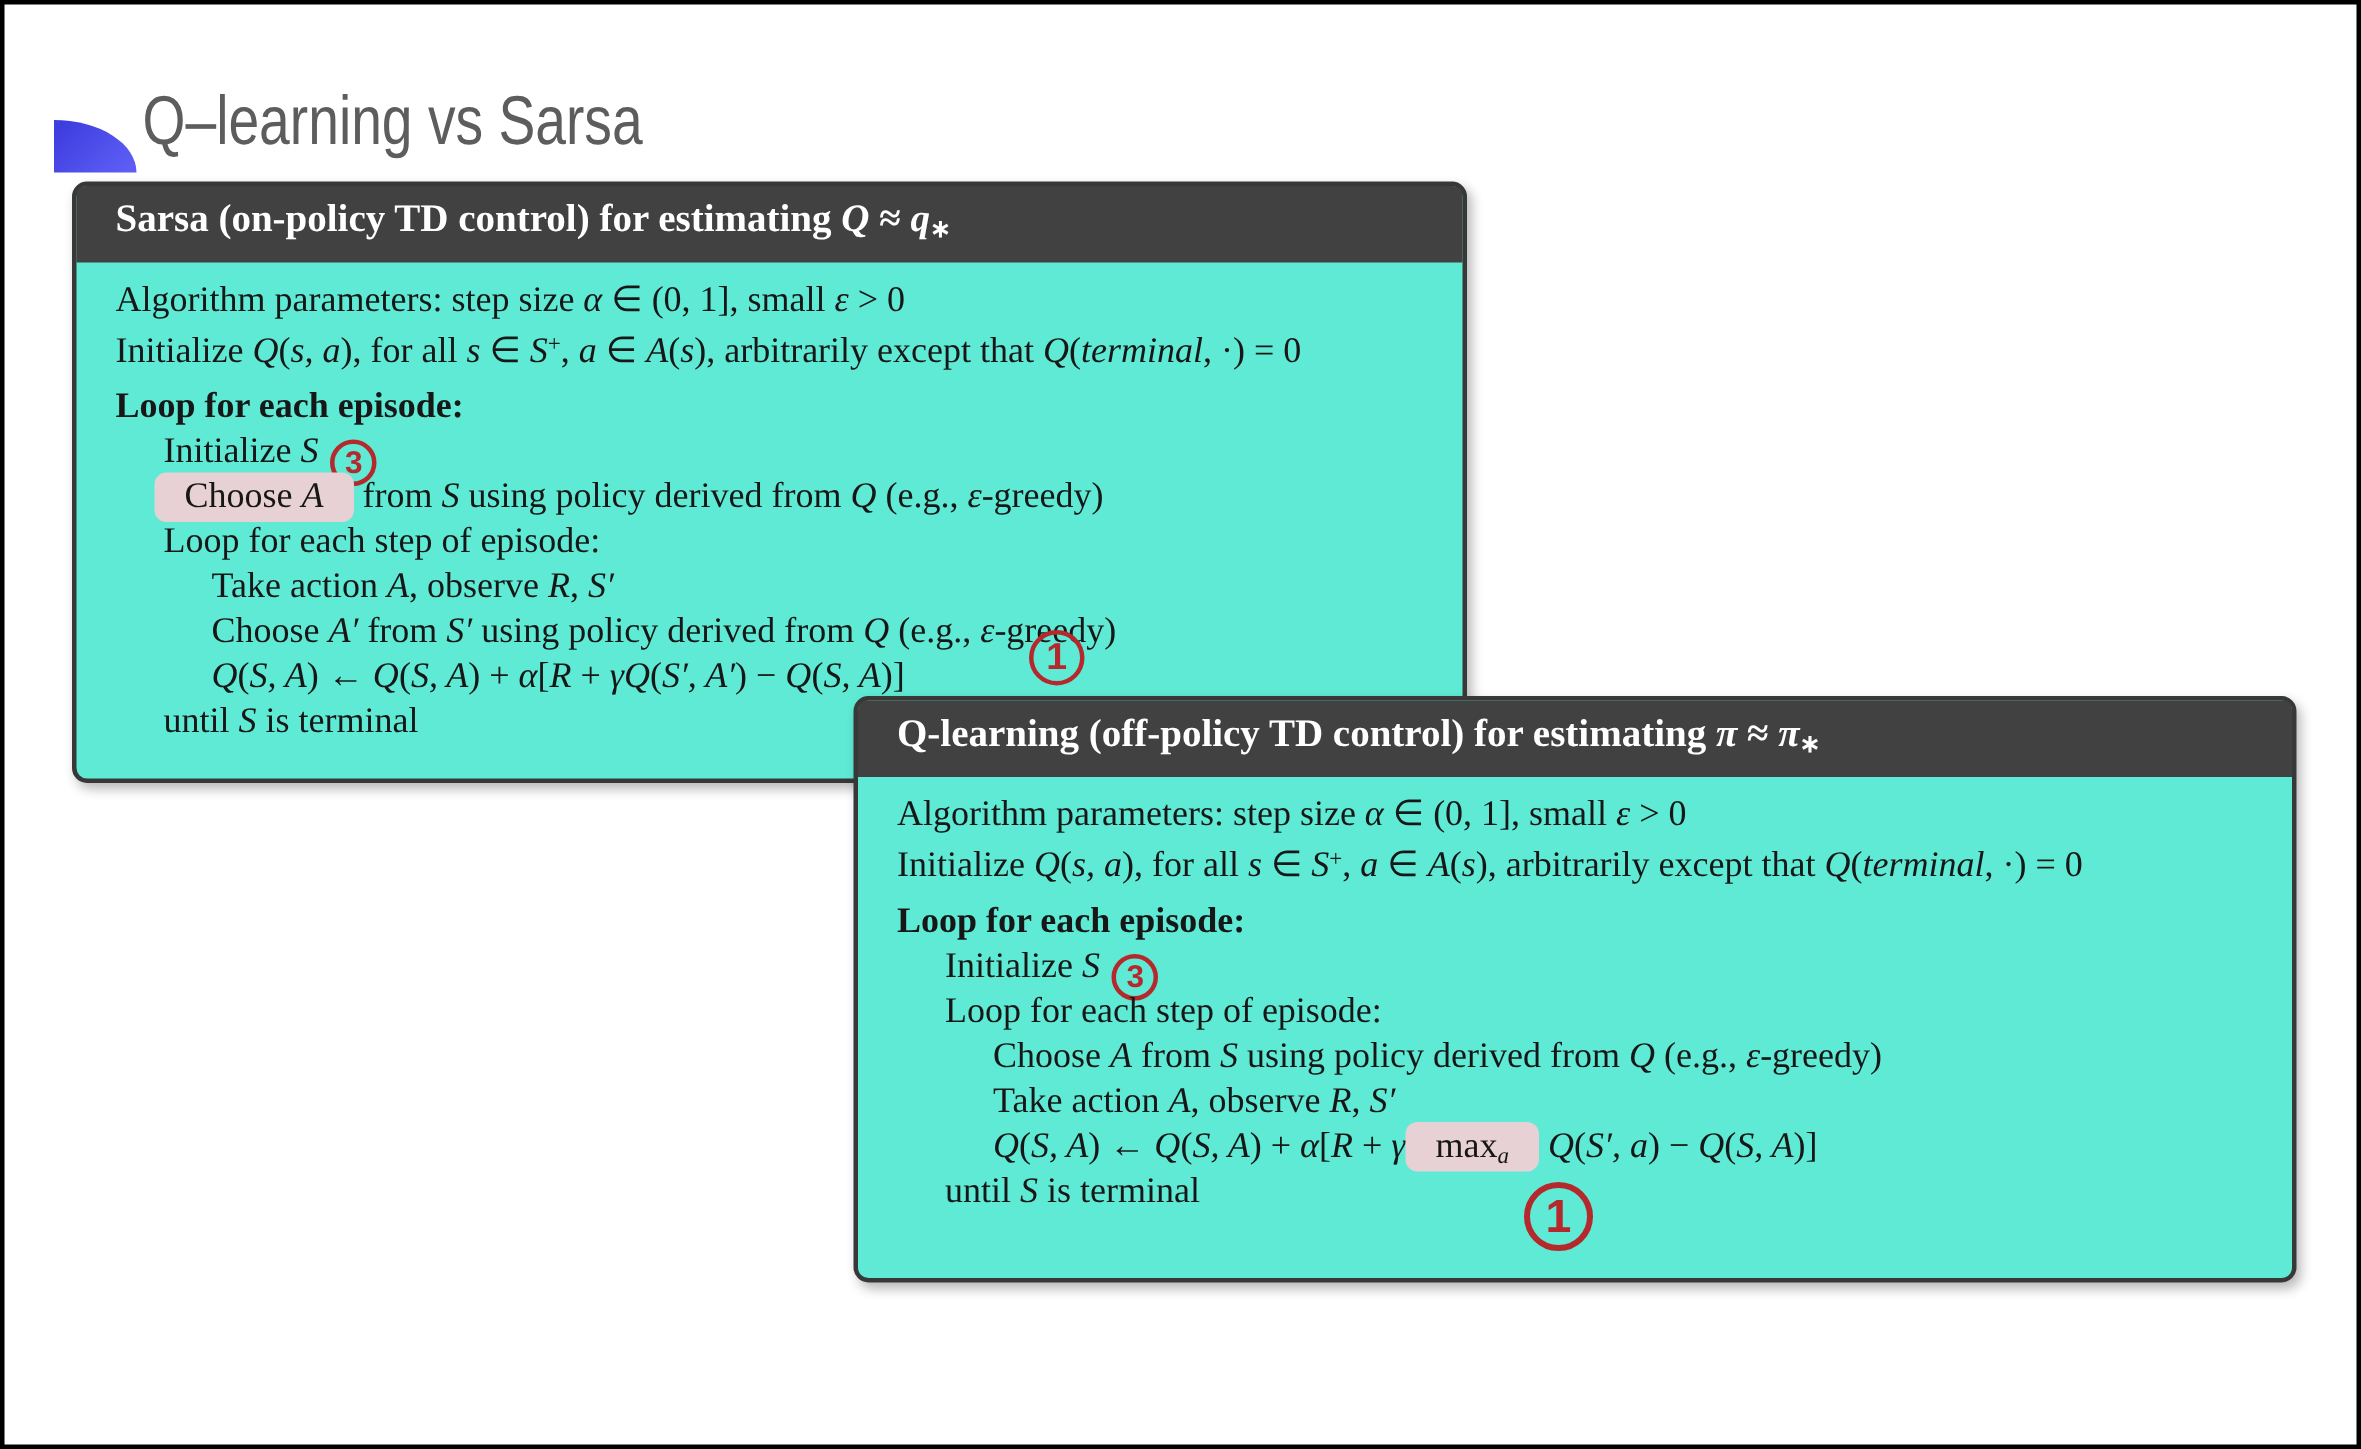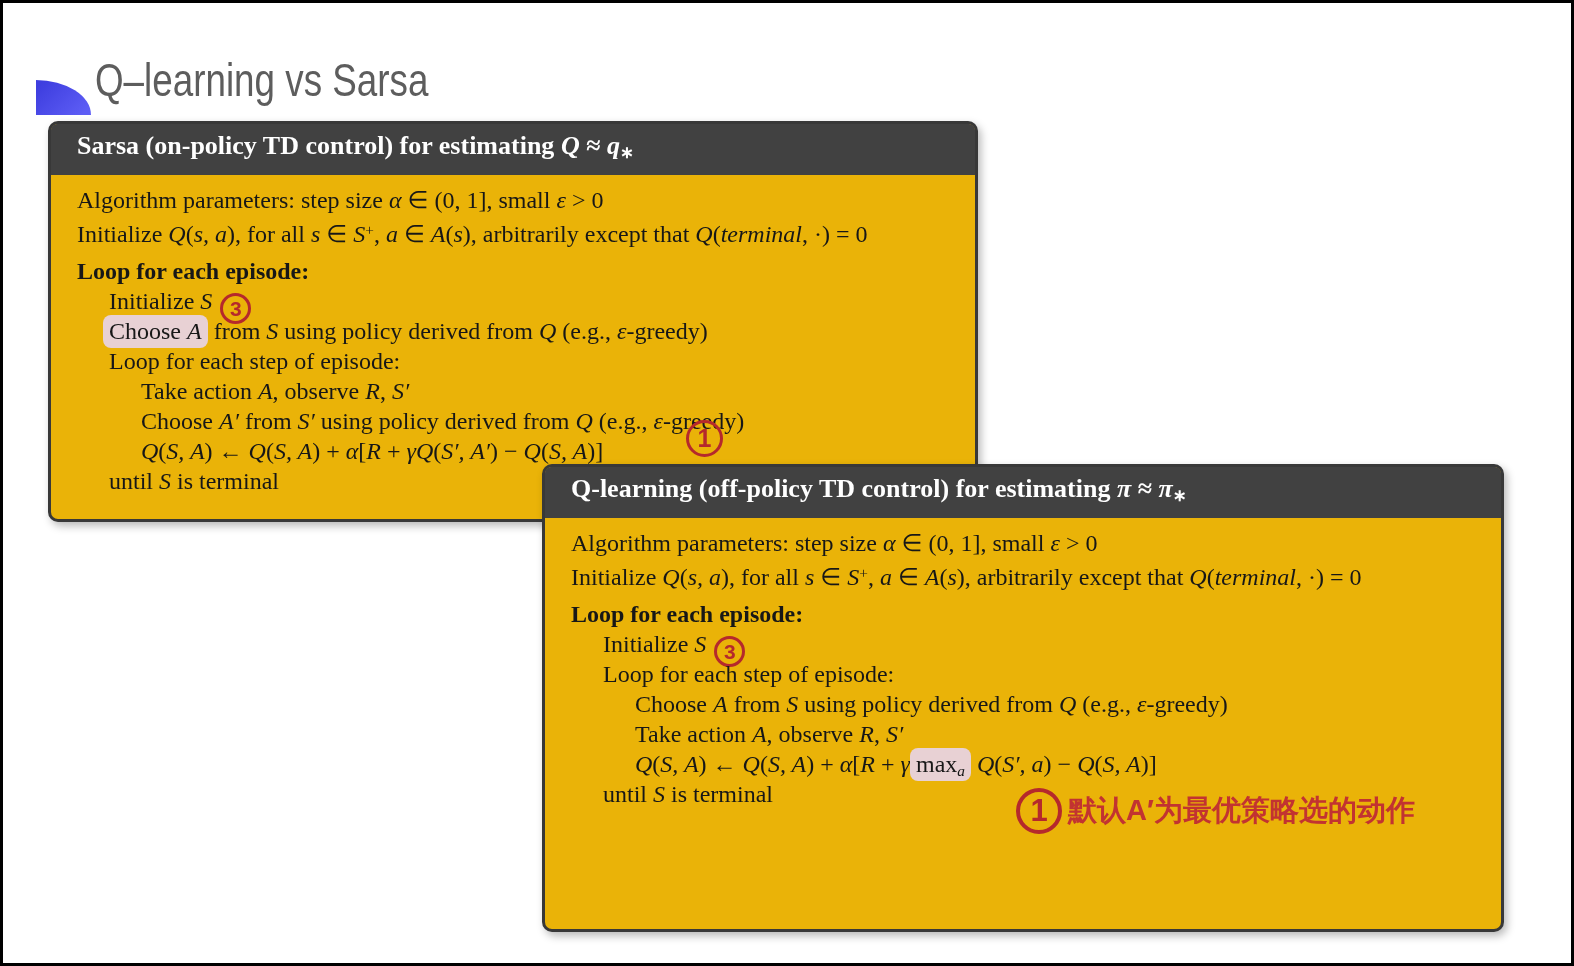--- a/index.html
+++ b/index.html
@@ -16,46 +16,46 @@
   }
   
   .title{
     position:absolute;left:92px;top:50px;margin:0;
     font-size:46px;font-weight:400;color:#5d5d5d;
     transform:scaleX(.8);transform-origin:left top;white-space:nowrap;
   }
   
   .algo{
     position:absolute;box-sizing:border-box;
-    border:3px solid #383838;border-radius:10px;background:#eab308;
+    border:3px solid #383838;border-radius:10px;background:#5eead4;
     box-shadow:3px 4px 8px rgba(0,0,0,.28);
   }
   .sarsa{left:45px;top:118px;width:930px;height:401px;z-index:1;}
-  .qlearn{left:539px;top:461px;width:962px;height:468px;z-index:2;}
+  .qlearn{left:566px;top:461px;width:962px;height:391px;z-index:2;}
   .algo-header{
     background:#414141;color:#ffffff;
     font-family:"Liberation Serif",serif;font-size:26px;line-height:28px;
     padding:8px 26px;border-radius:6px 6px 0 0;white-space:nowrap;
   }
   .algo-header span{font-weight:bold;}
   .algo-body{
     padding:10px 26px 0;color:#171717;
     font-family:"Liberation Serif",serif;font-size:24px;white-space:nowrap;
   }
   .line{line-height:30px;height:30px;}
   .ind1{padding-left:32px;}
   .ind2{padding-left:64px;}
   .gap{margin-top:11px;font-weight:bold;}
   .it{font-style:italic;}
   .bd{font-weight:bold;}
   .sup{font-size:64%;vertical-align:7px;}
   .sb{font-size:64%;vertical-align:-4px;}
   .hl{
     background:#e8d1d4;border-radius:8px;
-    padding:3px 6px 4px;margin-left:-6px;
+    padding:3px 20px 4px;margin-left:-6px;
   }
   .circ{
     display:inline-block;box-sizing:border-box;
     width:31px;height:31px;line-height:25px;text-align:center;
     border:3px solid #b5292c;border-radius:50%;color:#b5292c;
     font-family:"Liberation Sans",sans-serif;font-size:21px;font-weight:700;
     font-style:normal;margin-left:8px;vertical-align:-7px;
   }
   
   .note{
@@ -109,14 +109,13 @@
       <div class="line ind1"><span class="">until </span><span class="it">S</span><span class=""> is terminal</span></div>
     </div>
 </section>
 
 <div class="note note1">
   <span class="ncirc">1</span>
 </div>
 
 <div class="note note2">
   <span class="ncirc">1</span>
-  <span>默认A′为最优策略选的动作</span>
 </div>
 
 </body></html>

